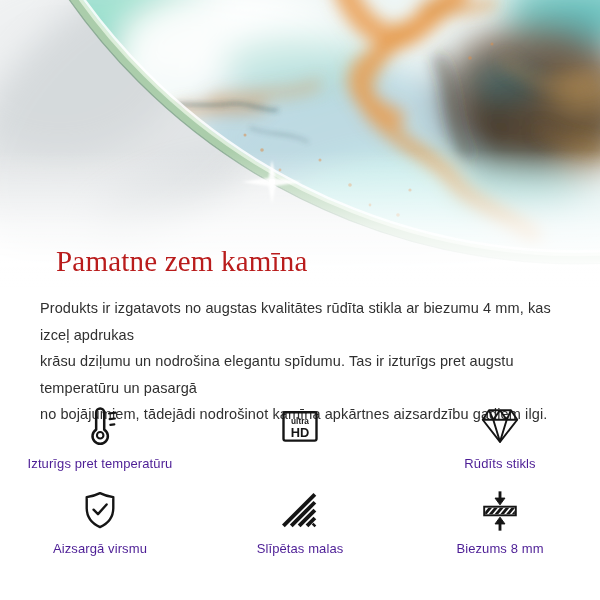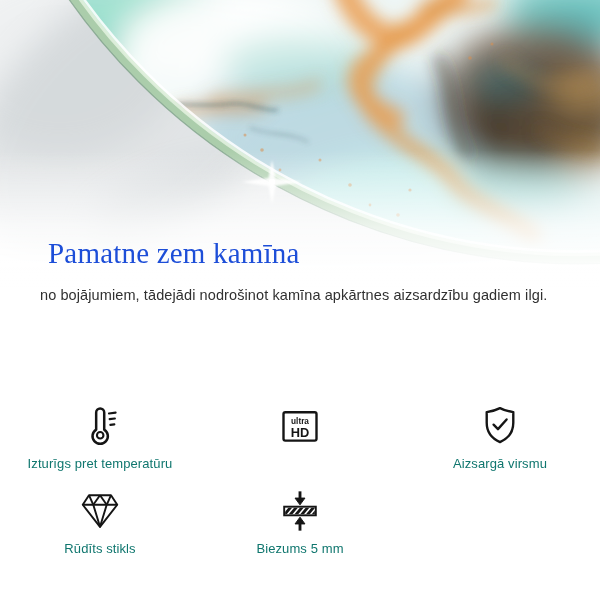--- a/index.html
+++ b/index.html
@@ -4,31 +4,31 @@
 <style>
   html,body{margin:0;padding:0}
   body{
     width:600px;height:600px;background:#ffffff;overflow:hidden;position:relative;
     font-family:"Liberation Sans","DejaVu Sans",sans-serif;color:#1a1a1a;
   }
   .hero{position:absolute;top:0;left:0;width:600px;height:290px;}
   .hero svg{display:block}
   .text-block{position:absolute;left:40px;top:227px;width:535px;z-index:2}
   .main-heading{
-    margin:8px;font-family:"Liberation Serif","DejaVu Serif",serif;font-weight:400;
-    font-size:29px;line-height:36px;color:#1d4ed8;letter-spacing:.2px;
+    margin:16px;font-family:"Liberation Serif","DejaVu Serif",serif;font-weight:400;
+    font-size:29px;line-height:36px;color:#b91c1c;letter-spacing:.2px;
   }
   .desc{margin-top:11px;font-size:14.5px;line-height:26.5px;color:#303030;letter-spacing:.1px}
   .features{
     position:absolute;top:403px;left:0;width:600px;z-index:2;
     display:grid;grid-template-columns:repeat(3,1fr);row-gap:17px;
   }
   .feature{display:flex;flex-direction:column;align-items:center}
   .icon-box{height:46px;display:flex;align-items:center;justify-content:flex-start}
-  .feature-label{margin-top:7px;font-size:13px;color:#0f766e;text-align:center;letter-spacing:.1px}
+  .feature-label{margin-top:7px;font-size:13px;color:#4c1d95;text-align:center;letter-spacing:.1px}
   .ico{stroke:#151515;fill:none;stroke-width:2.6}
 </style>
 </head>
 <body>
 
 <div class="hero">
 <svg width="600" height="290" viewBox="0 0 600 290" xmlns="http://www.w3.org/2000/svg">
   <defs>
     <clipPath id="marbleClip">
           <circle cx="578" cy="-358" r="614"></circle>
@@ -127,20 +127,22 @@
 
   <rect x="0" y="150" width="600" height="140" fill="url(#fadeWhite)"></rect>
 </svg>
 </div>
 
 <div class="text-block">
   <h1 class="main-heading">
     <div>Pamatne zem kamīna</div>
   </h1>
   <div class="desc">
+    <div>Produkts ir izgatavots no augstas kvalitātes rūdīta stikla ar biezumu 4 mm, kas izceļ apdrukas</div>
+    <div>krāsu dziļumu un nodrošina elegantu spīdumu. Tas ir izturīgs pret augstu temperatūru un pasargā</div>
     <div>no bojājumiem, tādejādi nodrošinot kamīna apkārtnes aizsardzību gadiem ilgi.</div>
   </div>
 </div>
 
 <div class="features">
 
   <div class="feature">
     <div class="icon-box">
       <svg width="46" height="46" viewBox="0 0 48 48">
         <path class="ico" stroke-linejoin="round" d="M20 27.8 V10 a4.2 4.2 0 0 1 8.4 0 v17.8 a8 8 0 1 1 -8.4 0 Z"></path>
@@ -160,43 +162,57 @@
       <svg width="44" height="44" viewBox="0 0 48 48">
         <rect class="ico" x="6" y="9" width="36" height="31" rx="2"></rect>
         <text x="24" y="21.5" text-anchor="middle" font-family="Liberation Sans, DejaVu Sans, sans-serif" font-size="9" font-weight="700" fill="#151515">ultra</text>
         <text x="24" y="35.5" text-anchor="middle" font-family="Liberation Sans, DejaVu Sans, sans-serif" font-size="14" font-weight="700" fill="#151515">HD</text>
       </svg>
     </div>
   </div>
 
   <div class="feature">
     <div class="icon-box">
-      <svg width="44" height="44" viewBox="0 0 48 48">
-        <path class="ico" stroke-linejoin="round" d="M24 4.5 C28.5 6.8 33.5 8.2 38.5 8.8 V20.5 C38.5 30.5 32.8 37.7 24 41.5 C15.2 37.7 9.5 30.5 9.5 20.5 V8.8 C14.5 8.2 19.5 6.8 24 4.5 Z"></path>
-        <path class="ico" stroke-linecap="round" stroke-linejoin="round" d="M17 22.6 L21.8 27.4 L31.2 16.9"></path>
-      </svg>
-    </div>
-    <div class="feature-label">Aizsargā virsmu</div>
-  </div>
-
-  <div class="feature">
-    <div class="icon-box">
       <svg width="46" height="46" viewBox="0 0 48 48">
         <g class="ico" style="stroke-width:2" stroke-linejoin="round">
           <path d="M12.5 7.5 H35.5 L42 17.5 L24 40.5 L6 17.5 Z"></path>
           <path d="M6 17.5 H42"></path>
           <path d="M12.5 7.5 L17 17.5 L24 40.5 L31 17.5 L35.5 7.5"></path>
           <path d="M24 7.5 L17 17.5"></path>
             <path d="M24 7.5 L31 17.5"></path>
         </g>
       </svg>
     </div>
     <div class="feature-label">Rūdīts stikls</div>
   </div>
 
+  <div class="feature">
+    <div class="icon-box">
+      <svg width="44" height="44" viewBox="0 0 48 48">
+        <path class="ico" stroke-linejoin="round" d="M24 4.5 C28.5 6.8 33.5 8.2 38.5 8.8 V20.5 C38.5 30.5 32.8 37.7 24 41.5 C15.2 37.7 9.5 30.5 9.5 20.5 V8.8 C14.5 8.2 19.5 6.8 24 4.5 Z"></path>
+        <path class="ico" stroke-linecap="round" stroke-linejoin="round" d="M17 22.6 L21.8 27.4 L31.2 16.9"></path>
+      </svg>
+    </div>
+    <div class="feature-label">Aizsargā virsmu</div>
+  </div>
+
+  <div class="feature">
+    <div class="icon-box">
+      <svg width="42" height="42" viewBox="0 0 48 48">
+        <g stroke="#151515" stroke-width="4.4">
+          <path d="M5 41 L41 5"></path>
+            <path d="M14 41 L41 14"></path>
+            <path d="M23 41 L41 23"></path>
+          <path d="M32 41 L41 32"></path>
+            <path d="M39 41 L41 39"></path>
+        </g>
+      </svg>
+    </div>
+    <div class="feature-label">Slīpētas malas</div>
+  </div>
 
   <div class="feature">
     <div class="icon-box">
       <svg width="46" height="46" viewBox="0 0 48 48">
         <defs>
             <clipPath id="barClip">
               <rect x="8.5" y="20.5" width="31" height="7"></rect>
             </clipPath>
           </defs>
         <rect x="7.5" y="19.5" width="33" height="9" fill="none" stroke="#151515" stroke-width="2"></rect>
@@ -209,16 +225,16 @@
             <path d="M36 30 L46 18"></path>
         </g>
         <g fill="#151515" stroke="#151515">
           <path d="M24 3.5 V10.5" stroke-width="3"></path>
           <path d="M18.8 10.5 L29.2 10.5 L24 17.6 Z" stroke-width="1"></path>
           <path d="M24 44.5 V37.5" stroke-width="3"></path>
           <path d="M18.8 37.5 L29.2 37.5 L24 30.4 Z" stroke-width="1"></path>
         </g>
       </svg>
     </div>
-    <div class="feature-label">Biezums 5 mm</div>
+    <div class="feature-label">Biezums 8 mm</div>
   </div>
 
 </div>
 
 </body></html>

